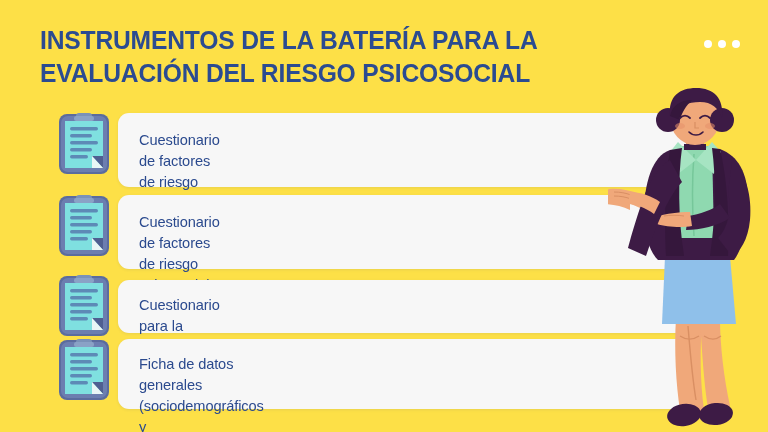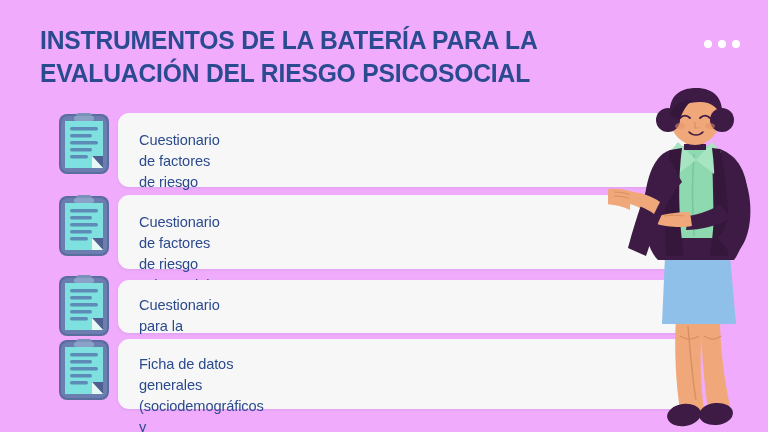--- a/index.html
+++ b/index.html
@@ -77,21 +77,21 @@
   
   #character {
     position:absolute;
     left:608px; top:88px;
     width:160px; height:344px;
   }
 </style>
 </head>
 <body>
 
-<div id="slide" style="background: #f0abfc;">
+<div id="slide" style="background: #fde047;">
 
   <h1 id="title" style="color: rgb(43, 75, 145);">Instrumentos de la batería para la
 evaluación del riesgo psicosocial</h1>
 
   <div id="dots">
     <span class="dot" style="background: rgb(255, 255, 255);"></span>
     <span class="dot" style="background: rgb(255, 255, 255);"></span>
     <span class="dot" style="background: rgb(255, 255, 255);"></span>
   </div>
 

